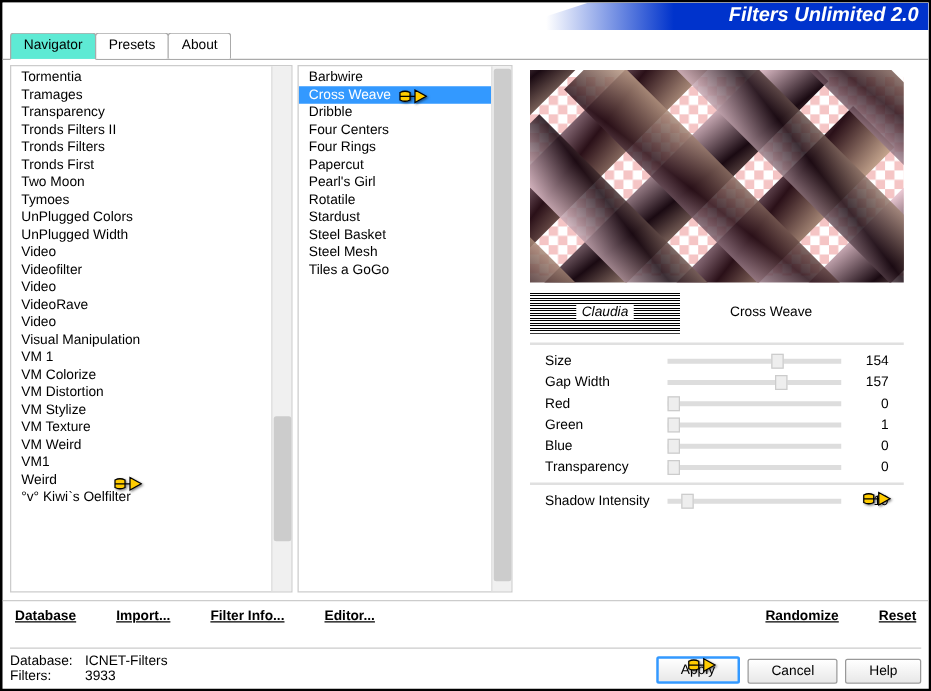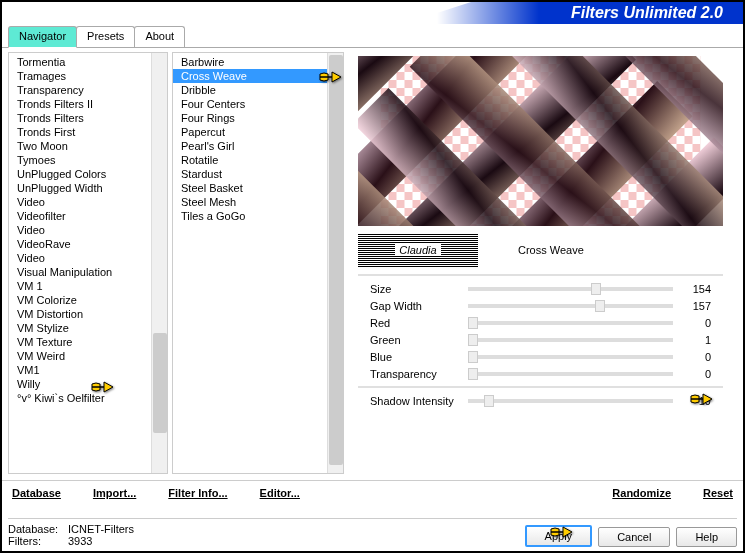--- a/index.html
+++ b/index.html
@@ -1,24 +1,24 @@
 <!DOCTYPE html>
 <html><head>
 <meta charset="utf-8">
 <style>
 *{margin:0;padding:0;box-sizing:border-box;font-family:Tahoma,Arial,sans-serif;font-size:11px;color:#000}
 body{background:#fff;width:745px;height:553px;overflow:hidden;border:2px solid #000;position:relative}
 .hdr{height:22px;position:relative;background:#fff}
 .title-bg{position:absolute;right:0;top:0;width:340px;height:22px;background:linear-gradient(90deg,#fff 0%,#fff 10%,#0033cc 40%,#0033cc 100%);clip-path:polygon(0 100%,20% 0,100% 0,100% 100%)}
-.title-txt{position:absolute;right:20px;top:2px;font-family:Arial;font-size:16px;font-weight:bold;font-style:italic;color:#fff;z-index:2}
+.title-txt{position:absolute;right:8px;top:2px;font-family:Arial;font-size:16px;font-weight:bold;font-style:italic;color:#fff;z-index:2}
 .tabs{display:flex;gap:0;padding:0 6px;border-bottom:1px solid #aaa;height:22px;margin-top:2px}
 .tab{padding:3px 10px;border:1px solid #aaa;border-bottom:none;background:#fff;cursor:pointer;border-radius:3px 3px 0 0;margin-right:-1px}
 .tab.active{background:#5eead4;position:relative;z-index:1;border-bottom:1px solid #fff;margin-bottom:-1px}
 .main{display:flex;height:430px;padding:4px 6px}
-.col1{width:160px;border:1px solid #ccc;background:#fff;display:flex}
+.col1{width:226px;border:1px solid #ccc;background:#fff;display:flex}
 .col2{width:172px;border:1px solid #ccc;background:#fff;margin-left:4px;display:flex}
 .list{flex:1;overflow-y:auto;overflow-x:hidden;padding:2px 0}
 .list-item{padding:1px 8px;white-space:nowrap;cursor:pointer}
 .list-item.sel{background:#3399ff;color:#fff}
 .sb{width:16px;background:#f0f0f0;border-left:1px solid #ddd;position:relative}
 .sb-thumb{position:absolute;left:1px;width:14px;background:#ccc;border-radius:2px}
 .col3{flex:1;padding:0 4px;display:flex;flex-direction:column}
 .preview{height:170px;margin:4px 10px 6px;position:relative;background:#fff}
 .preview svg{width:100%;height:100%}
 .watermark{height:36px;display:flex;align-items:center;justify-content:flex-start;gap:20px;margin:0 10px 4px}
@@ -77,21 +77,21 @@
         <div class="list-item">VideoRave</div>
         <div class="list-item">Video</div>
         <div class="list-item">Visual Manipulation</div>
         <div class="list-item">VM 1</div>
         <div class="list-item">VM Colorize</div>
         <div class="list-item">VM Distortion</div>
         <div class="list-item">VM Stylize</div>
         <div class="list-item">VM Texture</div>
         <div class="list-item">VM Weird</div>
         <div class="list-item">VM1</div>
-        <div class="list-item">Willy</div>
+        <div class="list-item">Weird</div>
         <div class="list-item">°v° Kiwi`s Oelfilter</div>
       </div>
     <div class="sb">
         <div class="sb-thumb" style="top:280px;height:100px"></div>
       </div>
   </div>
   <div class="col2">
     <div class="list" id="flt-list">
         <div class="list-item">Barbwire</div>
         <div class="list-item sel">Cross Weave</div>

